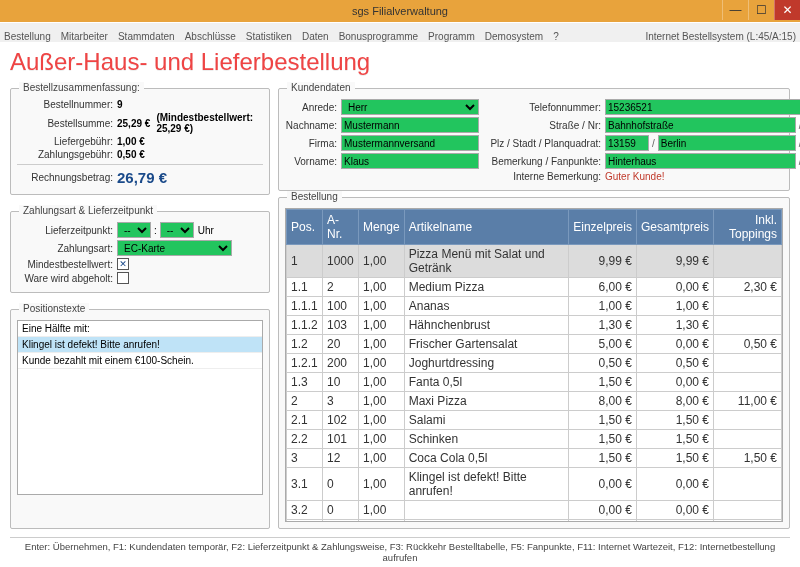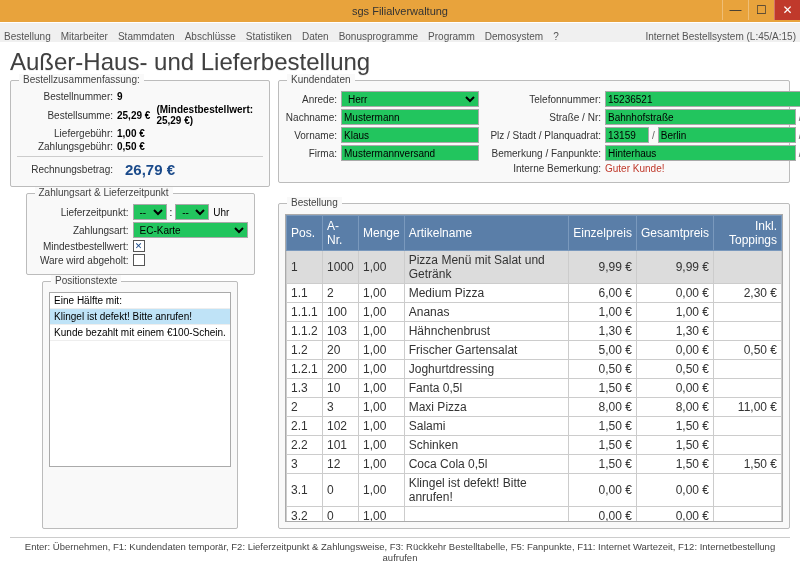--- a/index.html
+++ b/index.html
@@ -4,32 +4,32 @@
 <style>
 * { box-sizing: border-box; margin: 0; padding: 0; font-family: "Segoe UI", Tahoma, sans-serif; }
 body { background: #e8a33c; width: 800px; height: 567px; overflow: hidden; }
 .titlebar { height: 22px; background: #e8a33c; display: flex; align-items: center; justify-content: center; position: relative; font-size: 11px; color: #333; }
 .titlebar .wincontrols { position: absolute; right: 0; top: 0; display: flex; }
 .titlebar .wb { width: 26px; height: 20px; display: flex; align-items: center; justify-content: center; font-size: 12px; color: #333; border-left: 1px solid rgba(255,255,255,.3); }
 .titlebar .wb.close { background: #c0392b; color: #fff; }
 .menubar { height: 20px; background: #f0f0f0; border-top: 1px solid #fff; display: flex; align-items: flex-end; font-size: 10px; color: #555; padding: 0 4px; justify-content: space-between; }
 .menubar .menus span { margin-right: 10px; }
 .content { background: #fff; padding: 6px 10px 4px; height: 525px; display: flex; flex-direction: column; }
-h1 { font-size: 24px; font-weight: 400; color: #404040; margin-bottom: 4px; text-shadow: 0 1px 0 #eee; }
+h1 { font-size: 24px; font-weight: 400; color: #ef4444; margin-bottom: 12px; text-shadow: 0 1px 0 #eee; }
 .cols { display: flex; gap: 8px; flex: 1; min-height: 0; }
-.left { width: 260px; display: flex; flex-direction: column; gap: 6px; align-items: center; }
-.right { flex: 1; display: flex; flex-direction: column; gap: 20px; min-width: 0; }
+.left { width: 260px; display: flex; flex-direction: column; gap: 16px; }
+.right { flex: 1; display: flex; flex-direction: column; gap: 6px; min-width: 0; }
 .panel { border: 1px solid #bcbcbc; border-radius: 2px; position: relative; padding: 10px 6px 6px; background: #f9f9f9; }
 .panel > .legend { position: absolute; top: -7px; left: 8px; background: #f9f9f9; padding: 0 4px; font-size: 10px; color: #444; }
 .row { display: flex; align-items: center; font-size: 10px; margin-bottom: 2px; }
 .row .lbl { text-align: right; padding-right: 4px; color: #333; }
 .left .summary .lbl { width: 100px; }
 .left .summary .val { flex: 1; }
 .bold { font-weight: 700; }
-.big { font-size: 15px; font-weight: 700; color: #1a4a8a; margin-left: 8px; }
+.big { font-size: 15px; font-weight: 700; color: #1a4a8a; }
 .left hr { border: none; border-top: 1px solid #ccc; margin: 4px 0; }
 select, input[type=text] { font-size: 10px; border: 1px solid #aaa; padding: 1px 2px; background: #22c55e; height: 16px; }
 .pay .lbl { width: 100px; }
 .pay select { width: 115px; }
 .chk { width: 12px; height: 12px; border: 1px solid #555; display: inline-flex; align-items: center; justify-content: center; font-size: 9px; color: #1a4a8a; background:#fff; }
 .listbox { border: 1px solid #aaa; background: #fff; height: 175px; overflow: auto; font-size: 10px; }
 .listbox .li { padding: 2px 4px; border-bottom: 1px solid #eee; }
 .listbox .li.sel { background: #bfe3f7; }
 .cust { display: flex; gap: 6px; }
 .cust .col { flex: 1; }
@@ -134,26 +134,26 @@
         <div class="col">
           <div class="row">
               <span class="lbl">Anrede:</span>
               <select><option>Herr</option></select>
             </div>
           <div class="row">
               <span class="lbl">Nachname:</span>
               <input type="text" value="Mustermann" style="">
             </div>
           <div class="row">
+              <span class="lbl">Firma:</span>
+              <input type="text" value="Mustermannversand" style="">
+            </div>
+          <div class="row">
               <span class="lbl">Vorname:</span>
               <input type="text" value="Klaus" style="">
-            </div>
-          <div class="row">
-              <span class="lbl">Firma:</span>
-              <input type="text" value="Mustermannversand" style="">
             </div>
         </div>
         <div class="col rc">
           <div class="row">
               <span class="lbl">Telefonnummer:</span>
               <input type="text" value="15236521" style="">
             </div>
           <div class="row">
               <span class="lbl">Straße / Nr:</span>
               <input type="text" value="Bahnhofstraße" style="">

